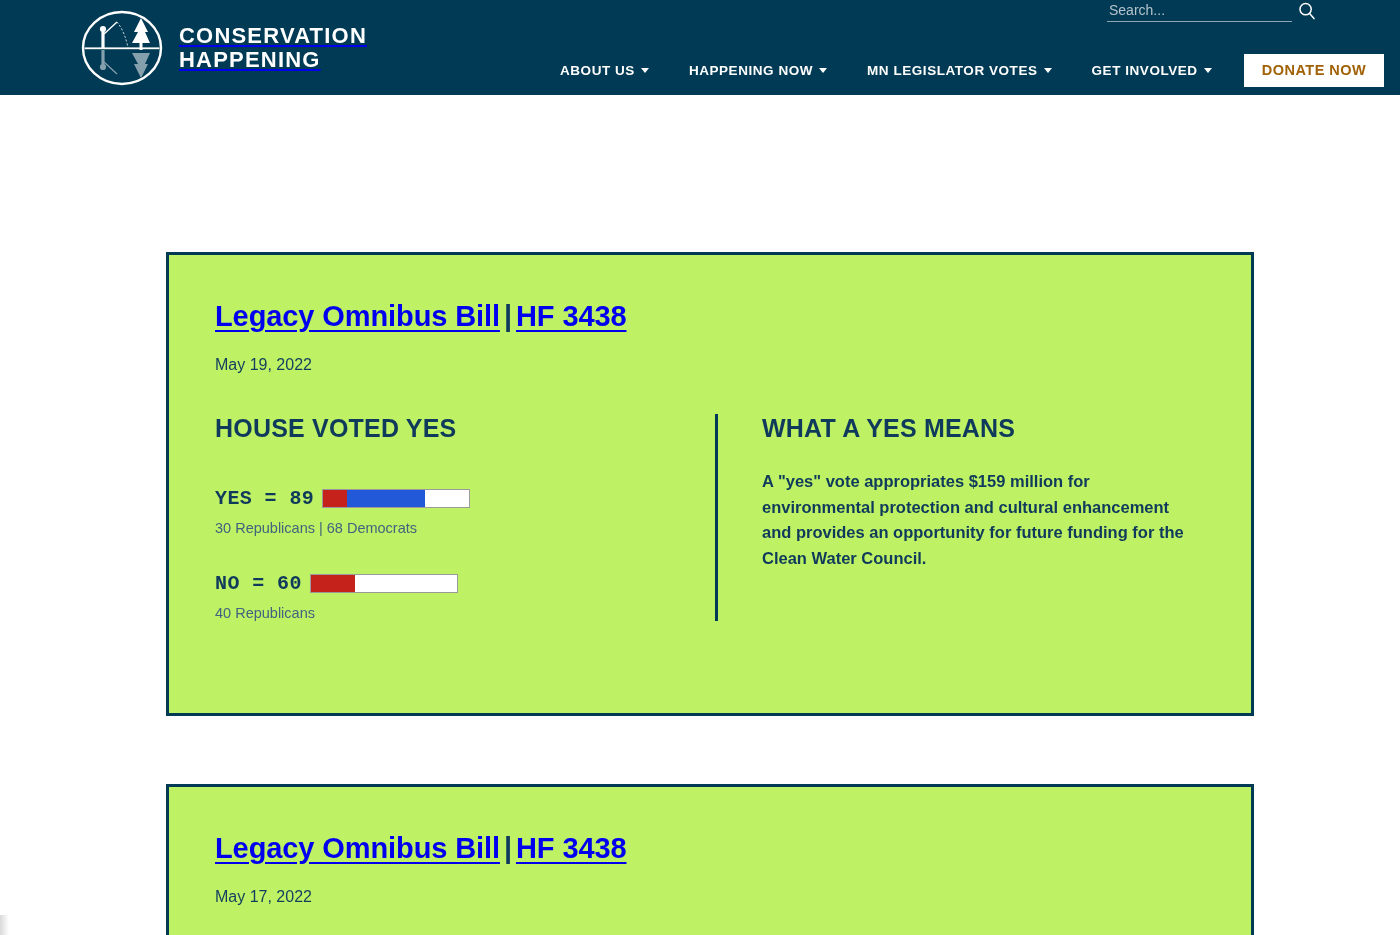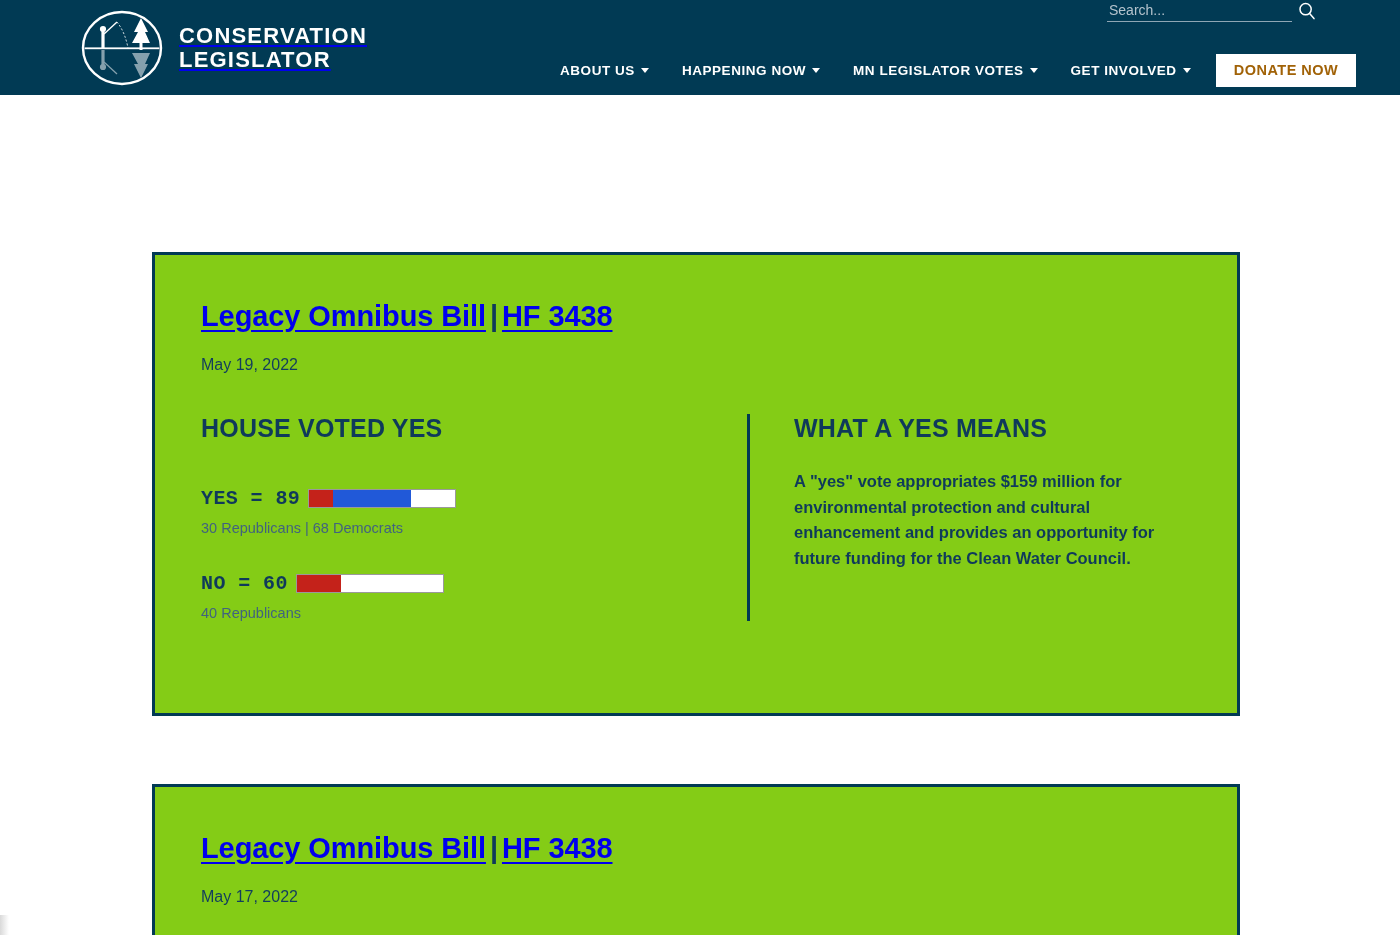--- a/index.html
+++ b/index.html
@@ -39,21 +39,21 @@
     color:#ffffff; font-size:14px;
     font-family:"Liberation Sans", sans-serif;
     outline:none; padding:0 2px 2px 2px;
   }
   .search-input::placeholder{ color:#b4c3cd; }
   .search-icon{ width:18px; height:20px; display:block; margin-bottom:1px; }
 
   
   .main-nav{
     position:absolute; left:560px; top:54px;
-    display:flex; align-items:center; gap:1px;
+    display:flex; align-items:center; gap:8px;
   }
   .nav-item{
     color:#ffffff; font-size:13.5px; font-weight:700;
     letter-spacing:0.55px; text-transform:uppercase;
     white-space:nowrap; cursor:pointer;
     display:flex; align-items:center; gap:6px;
     padding:7px 0; margin-right:32px; text-decoration:none;
   }
   .nav-item:last-of-type{ margin-right:24px;align-items:center; }
   .caret{
@@ -69,41 +69,41 @@
     text-transform:uppercase; white-space:nowrap;
     padding:8px 18px; border:none; cursor:pointer;
     font-family:"Liberation Sans", sans-serif;
     line-height:1.15;
   }
 
   
   .page-body{ position:relative; width:1400px; }
 
   .vote-card{
-    position:absolute; left:152px; width:1088px;
-    border:3px solid #013A54; background:#84cc16;
+    position:absolute; left:166px; width:1088px;
+    border:3px solid #013A54; background:#bef264;
     padding:44px 56px 40px 46px;
   }
   #card-0{ top:157px; height:464px; }
   #card-1{ top:689px; height:430px; }
 
   .bill-title{
     font-size:29px; font-weight:600; color:#0F3A5B;
     letter-spacing:-0.1px; line-height:1.2;
     margin-bottom:22px; display:inline-block;
   }
   .bill-title .part{ text-decoration:underline; text-underline-offset:4px; cursor:pointer; }
   .bill-title .sep{ text-decoration:none; padding:0 4px; }
 
   .bill-date{
     font-size:16px; color:#123D5E; font-weight:400;
     margin-bottom:40px;
   }
 
-  .card-cols{ display:flex; align-items:stretch;gap:46px; }
+  .card-cols{ display:flex; align-items:stretch; }
   .col-left{ width:500px; flex:none; }
   .col-right{
     flex:1; border-left:3px solid #013A54;
     padding-left:44px; margin-left:0px;
   }
 
   .section-head{
     font-size:25px; font-weight:600; color:#0F3A5B;
     letter-spacing:0.2px; text-transform:uppercase;
     margin-bottom:44px;
@@ -170,21 +170,21 @@
         <g opacity="0.52">
           <path d="M60 68 L53 54 L57 54 L51 43 L69 43 L64 54 L67 54 Z" fill="#ffffff"></path>
           <circle cx="22" cy="57" r="3.1" fill="#ffffff"></circle>
           <rect x="20.4" y="40" width="3.2" height="16" fill="#ffffff"></rect>
           <path d="M23 52 L36 64" stroke="#ffffff" stroke-width="1.3" fill="none"></path>
         </g>
       </g>
     </svg>
     <div class="logo-words">
       <div>CONSERVATION</div>
-      <div>LEGISLATOR</div>
+      <div>HAPPENING</div>
     </div>
   </a>
 
   <div class="search-area">
     <input class="search-input" type="text" placeholder="Search..." style="">
     <svg class="search-icon" viewBox="0 0 18 20">
       <circle cx="7.6" cy="8.2" r="5.6" fill="none" stroke="#ffffff" stroke-width="1.5"></circle>
       <line x1="11.6" y1="12.4" x2="16" y2="17.6" stroke="#ffffff" stroke-width="1.5" stroke-linecap="round"></line>
     </svg>
   </div>

